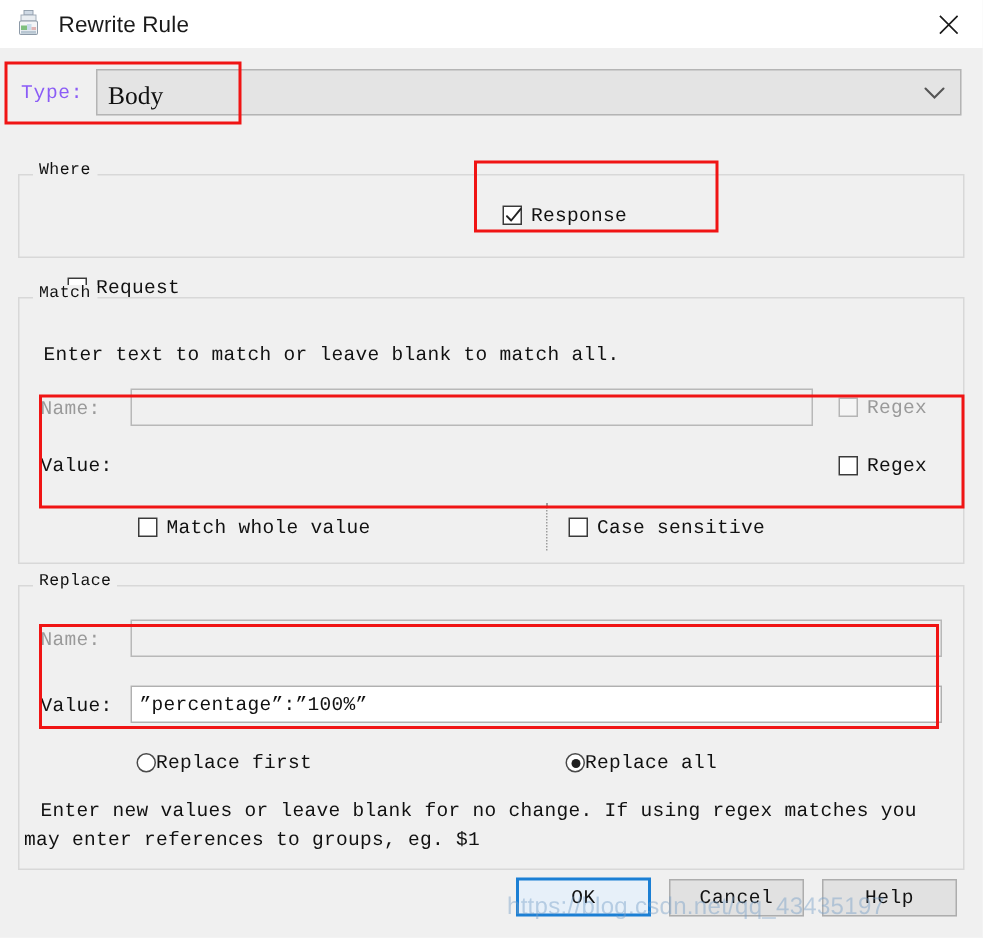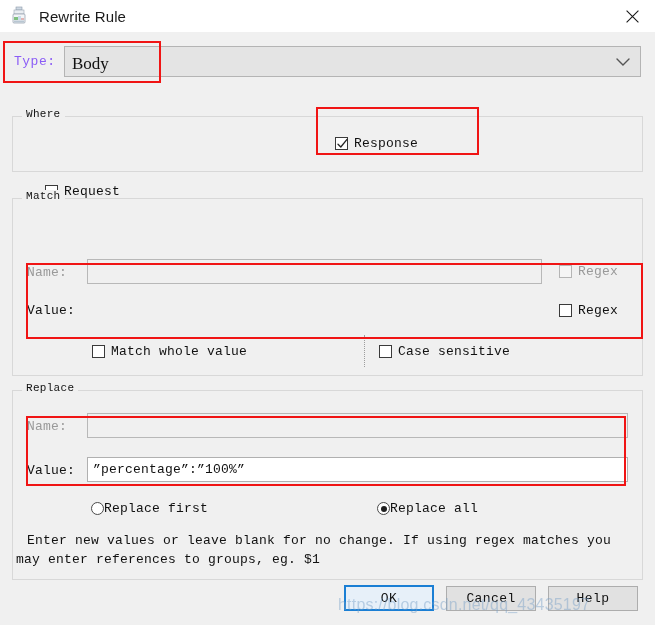--- a/index.html
+++ b/index.html
@@ -304,20 +304,21 @@
             <path d="M2 7.2 L4.8 10 L11 2.4" stroke="#232323" stroke-width="1.3" fill="none" stroke-linecap="round" stroke-linejoin="round"></path>
           </svg>
         </span>
         <span class="cblabel">Response</span>
       </div>
     </div>
 
     <div class="group" id="match-group">
       <div class="group-title">Match</div>
 
+      <div class="static-text" style="left:16px; top:30px;">Enter text to match or leave blank to match all.</div>
 
       <div class="static-text disabled" style="left:14px; top:66px;">Name:</div>
       <div class="field disabled" style="left:74px; top:60px; width:455px; height:25px;"></div>
       <div class="cbrow" style="left:546px; top:65px;">
         <span class="cbox disabled"></span>
         <span class="cblabel disabled">Regex</span>
       </div>
 
       <div class="static-text" style="left:14px; top:104px;">Value:</div>
       <div class="cbrow" style="left:546px; top:104px;">

